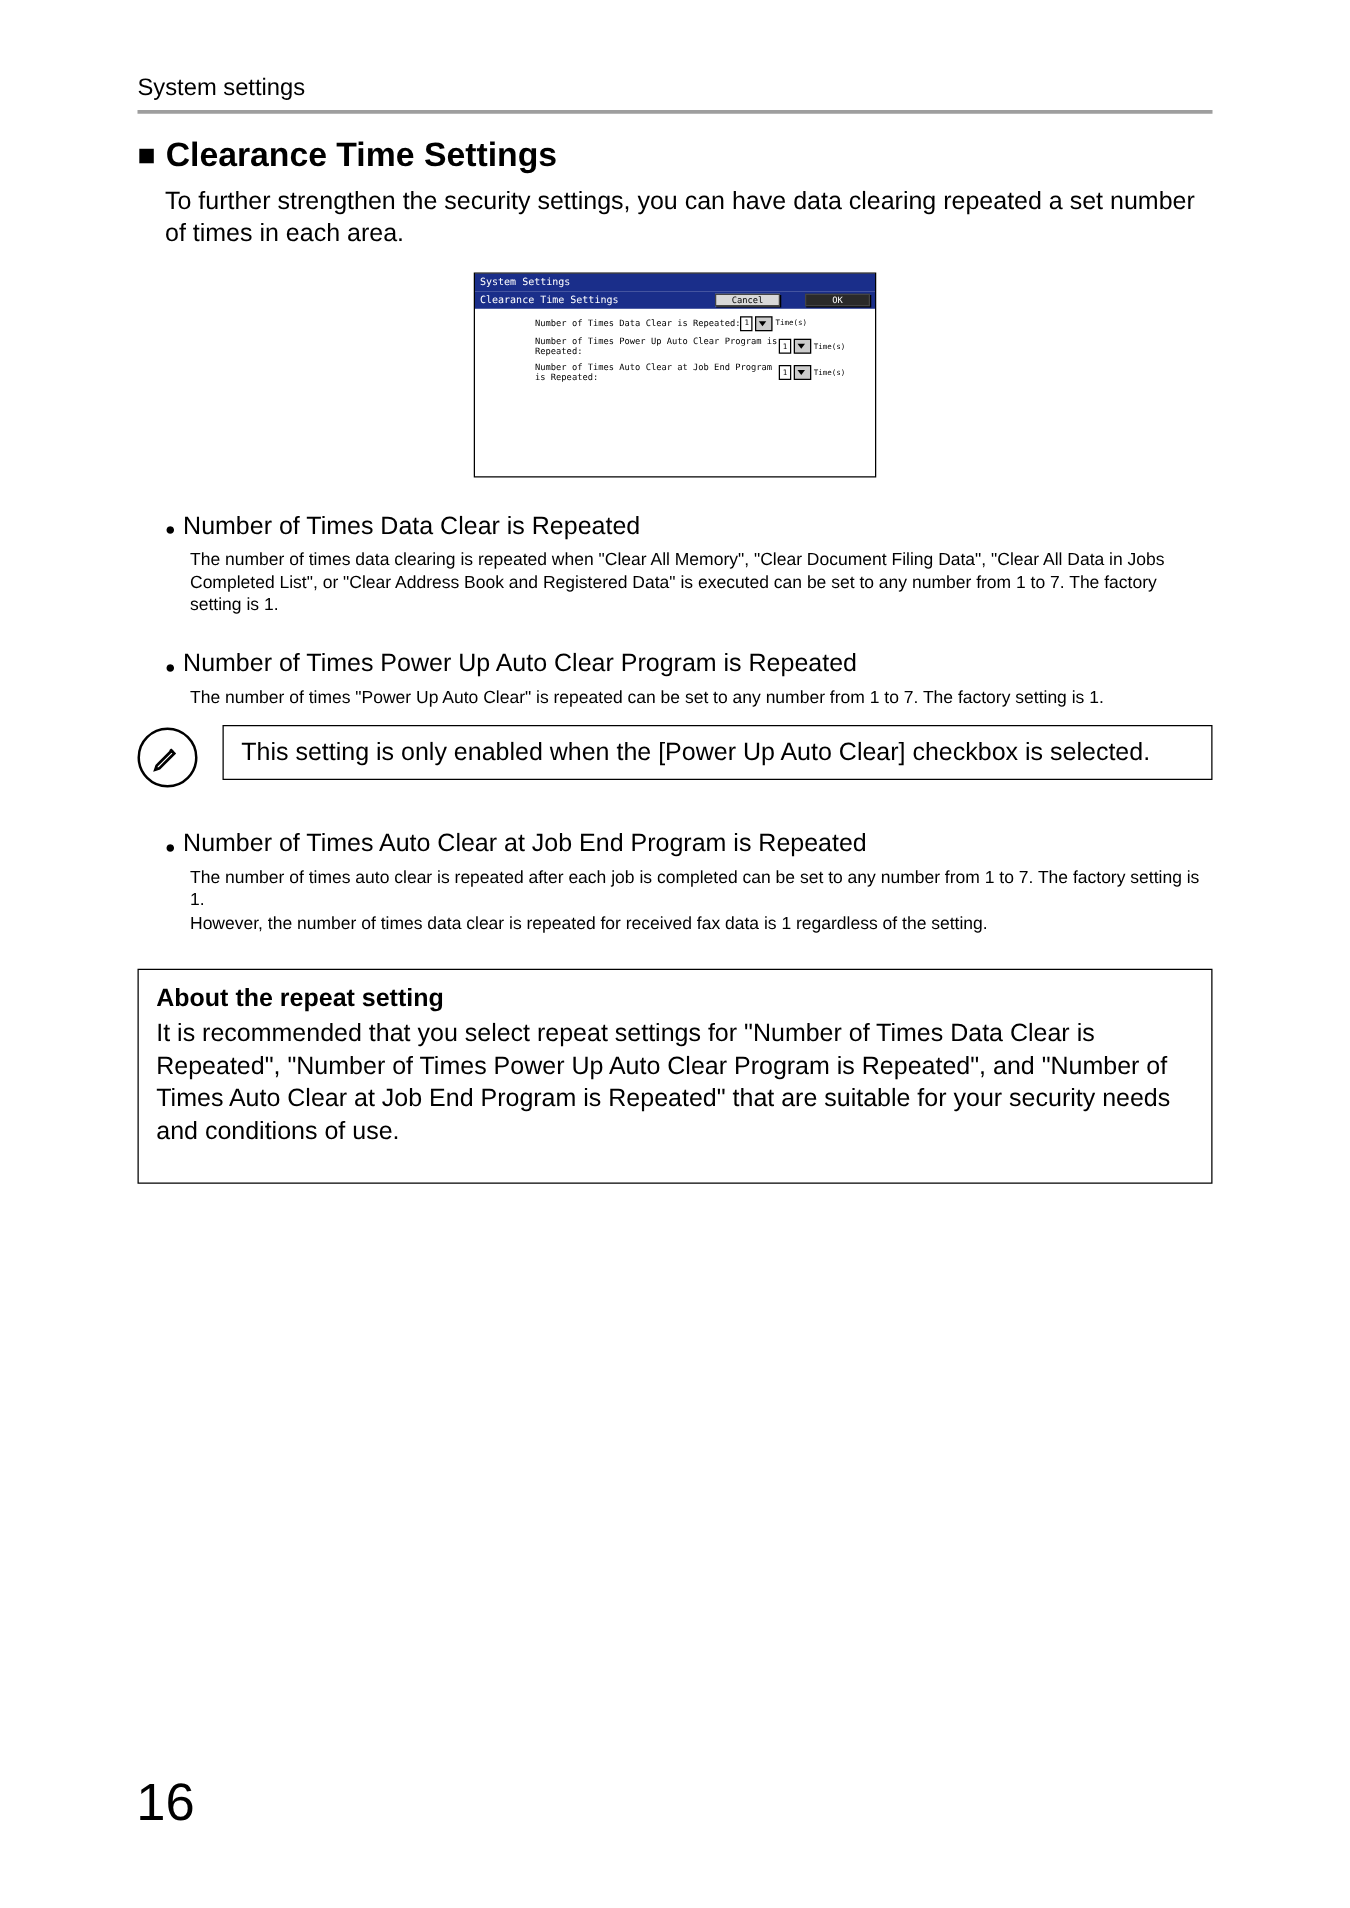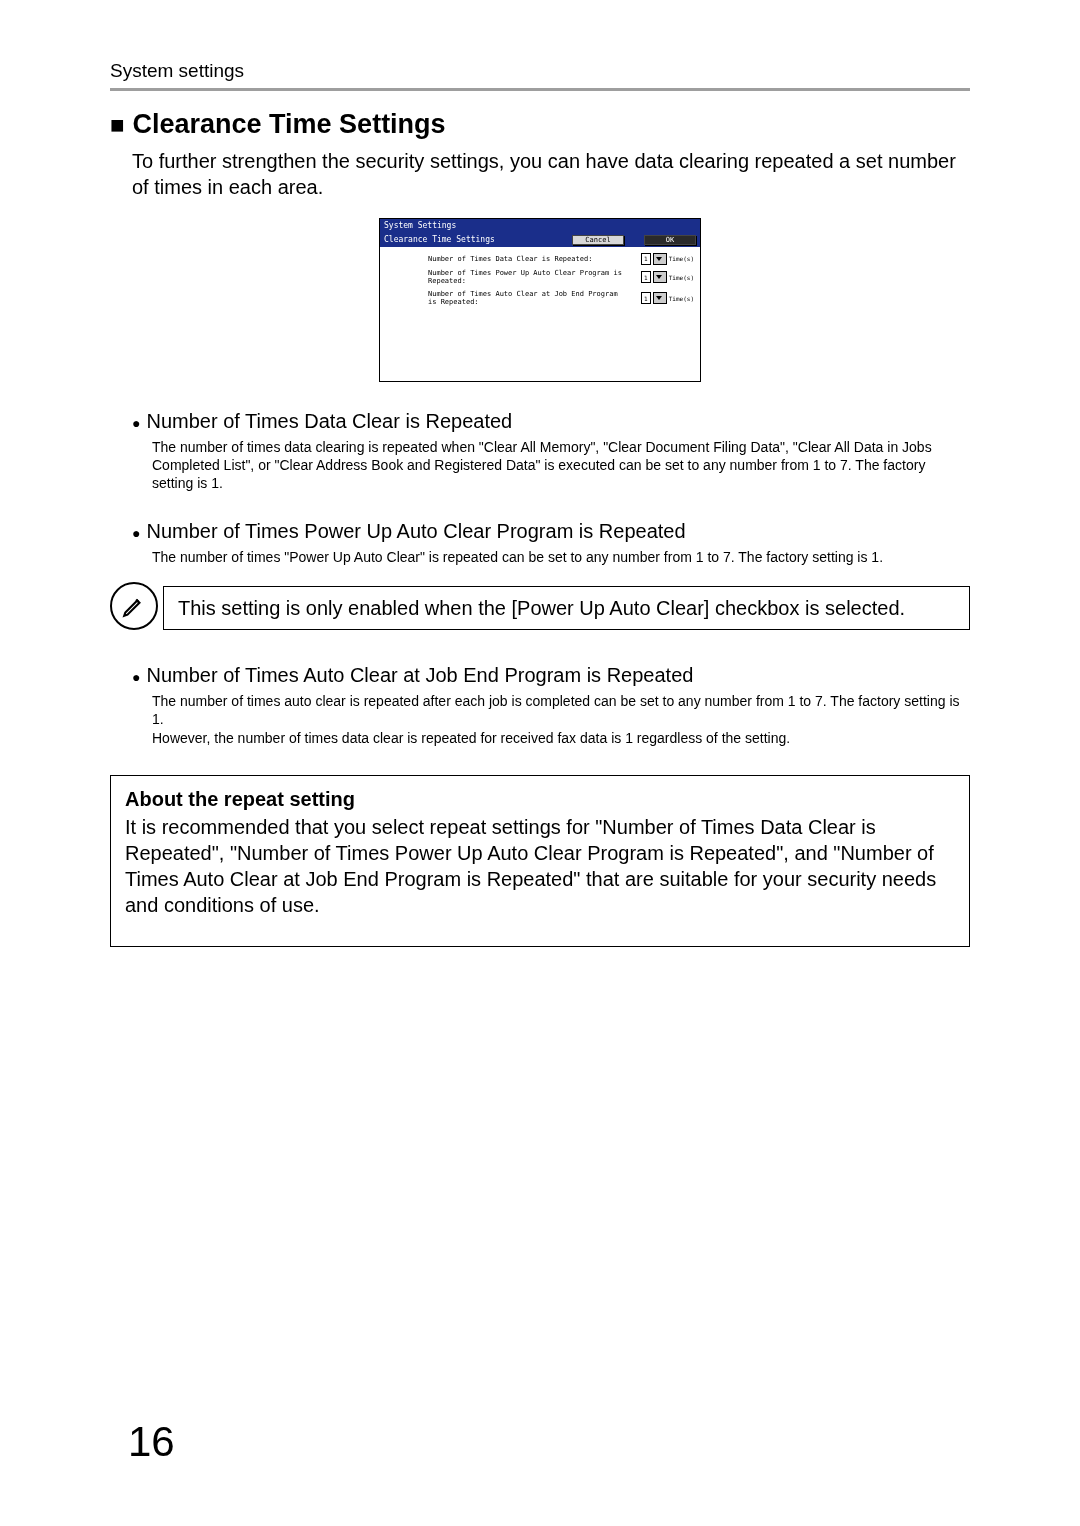--- a/index.html
+++ b/index.html
@@ -100,21 +100,21 @@
   .ss-btn.ok {
     background: #2a2a2a;
     color: #fff;
   }
   .ss-body {
     padding: 6px 6px 70px 6px;
   }
   .ss-row {
     display: flex;
     align-items: center;
-    justify-content: space-between;
+    justify-content: flex-start;
     margin-bottom: 4px;
     padding-left: 42px;
   }
   .ss-label {
     max-width: 195px;
     color: #000;
     font-size: 7px;
   }
   .ss-select {
     display: flex;
@@ -151,22 +151,22 @@
   }
   .bullet-head .dot { font-size: 14px; line-height: 26px; }
   .bullet-body {
     font-size: 14px;
     line-height: 1.3;
     padding-left: 20px;
   }
   
   .note-wrap {
     display: flex;
-    gap: 5px;
-    align-items: flex-end;
+    gap: 20px;
+    align-items: flex-start;
     margin: 4px 0 34px 0;
   }
   .note-icon {
     width: 44px; height: 44px;
     border: 2px solid #000;
     border-radius: 50%;
     display: flex; align-items: center; justify-content: center;
     flex: none;
     margin-top: 2px;
   }
@@ -182,21 +182,21 @@
     border: 1px solid #000;
     padding: 10px 14px 28px 14px;
     font-size: 20px;
     line-height: 1.3;
     margin-top: 6px;
   }
   .about-title { font-weight: bold; margin-bottom: 2px; }
   
   .page-number {
     position: absolute;
-    left: 128px;
+    left: 109px;
     bottom: 60px;
     font-size: 42px;
     font-weight: normal;
   }
 </style>
 </head>
 <body>
 
 <div class="page">
 

